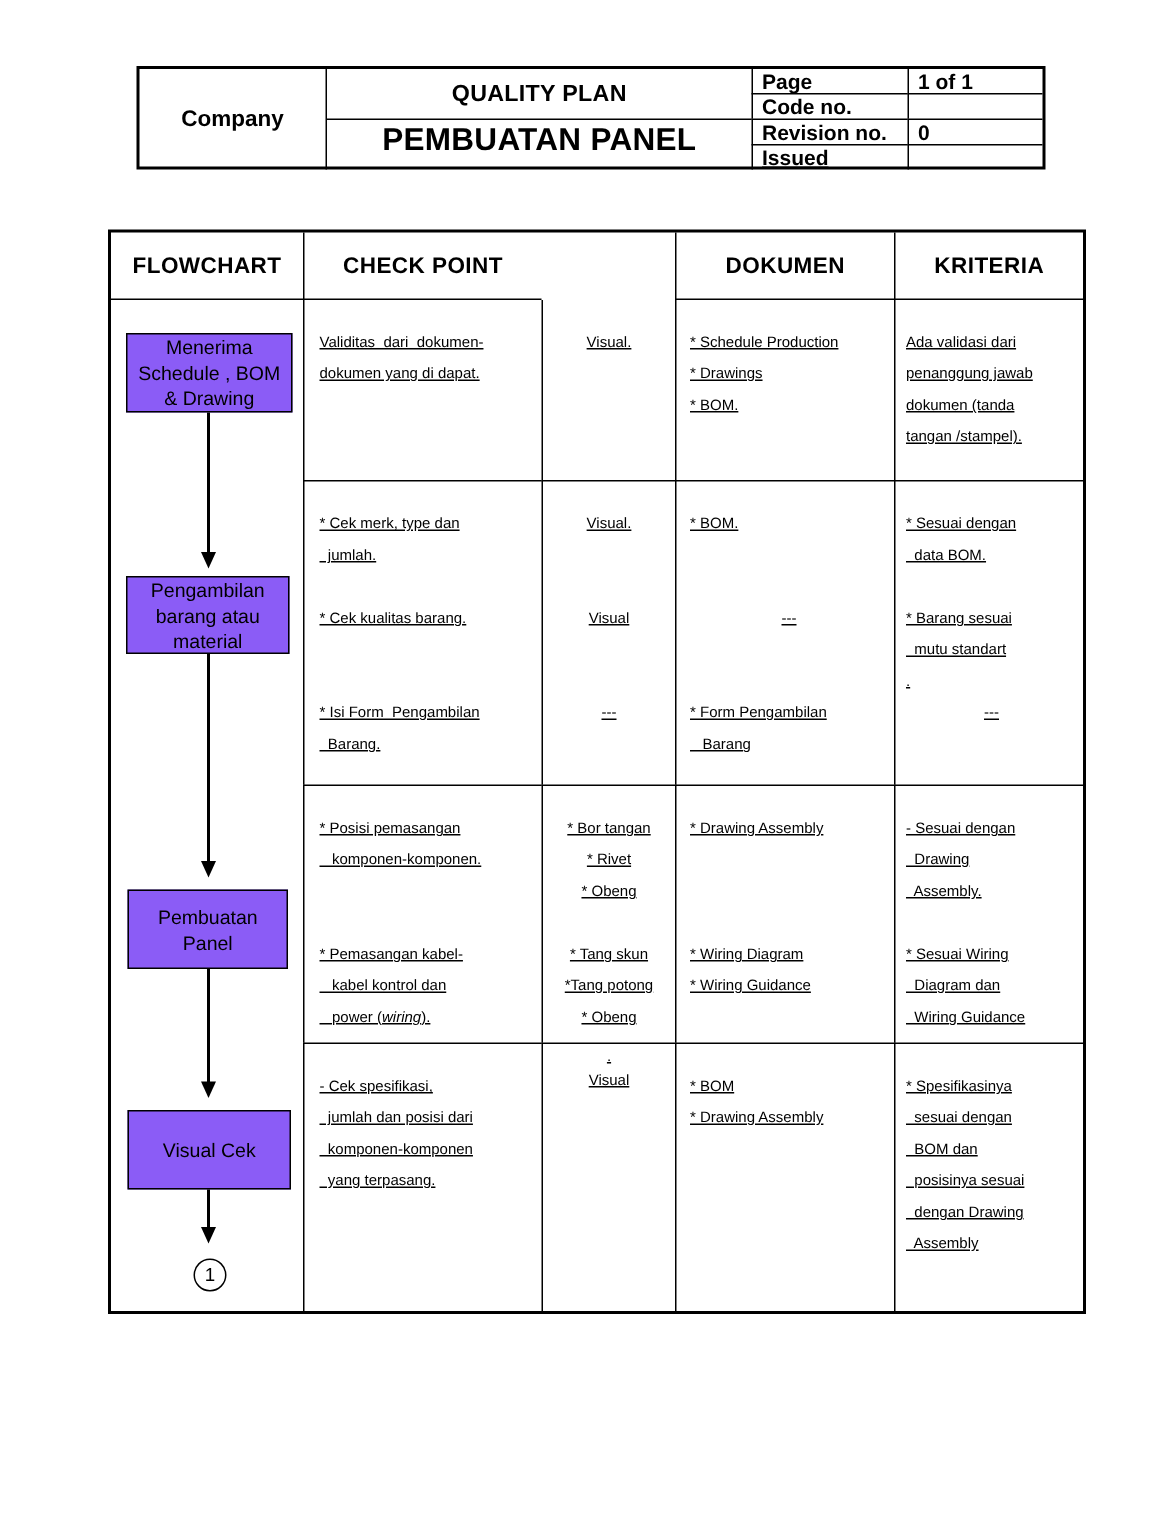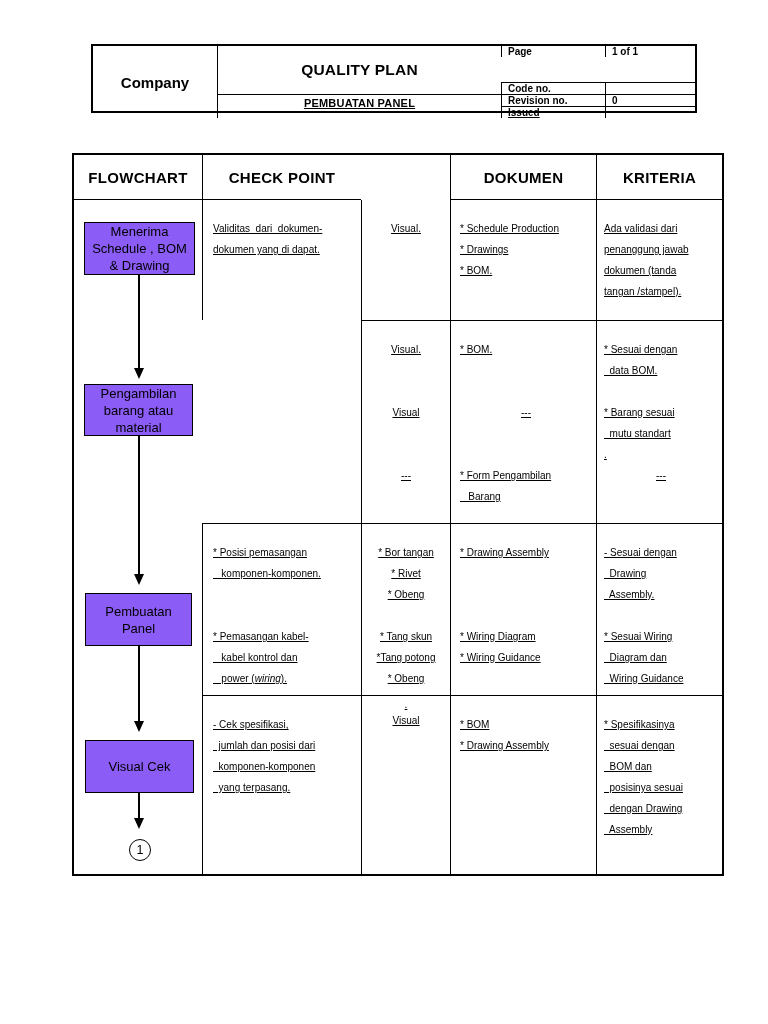--- a/index.html
+++ b/index.html
@@ -36,32 +36,32 @@
   .ht-title1 {
     grid-row: 1 / 3; grid-column: 2;
     display: flex; align-items: center; justify-content: center;
     font-size: 15.5px; letter-spacing: 0.2px;
   }
   .ht-title2 {
     grid-row: 3 / 5; grid-column: 2;
     border-top: 1.5px solid #000;
     display: flex; align-items: flex-start; justify-content: center;
     padding-top: 2px;
-    font-size: 11px; letter-spacing: 0.2px; text-decoration: underline;
+    font-size: 21px; letter-spacing: 0.2px;
   }
   .ht-label, .ht-value {
     border-left: 1.5px solid #000;
     display: flex; align-items: center;
     padding-left: 6px;
-    font-size: 10px;
+    font-size: 14px;
   }
   .ht-label { grid-column: 3; }
   .ht-value { grid-column: 4; }
   .hr1 { grid-row: 1; }
-  .hr2 { grid-row: 2; border-top: 1.5px solid #000; margin-top: 25px; }
+  .hr2 { grid-row: 2; border-top: 1.5px solid #000; }
   .hr3 { grid-row: 3; border-top: 1.5px solid #000; }
   .hr4 { grid-row: 4; border-top: 1.5px solid #000; text-decoration: underline; }
 
   
   .main-table {
     position: absolute;
     left: 72px; top: 153px;
     width: 652px; height: 723px;
     border: 2px solid #000;
     display: grid;
@@ -210,20 +210,30 @@
         <div class="line">* Schedule Production</div>
         <div class="line">* Drawings</div>
         <div class="line">* BOM.</div>
       </div>
       <div class="bcell r0 col-k" style="grid-area: 2 / 5;">
         <div class="line">Ada validasi dari</div>
         <div class="line">penanggung jawab</div>
         <div class="line">dokumen (tanda</div>
         <div class="line">tangan /stampel).</div>
       </div>
+      <div class="bcell r1 col-c rt" style="grid-area: 3 / 2;">
+        <div class="line">* Cek merk, type dan</div>
+        <div class="line">  jumlah.</div>
+        <div class="line"></div>
+        <div class="line">* Cek kualitas barang.</div>
+        <div class="line"></div>
+        <div class="line"></div>
+        <div class="line">* Isi Form  Pengambilan</div>
+        <div class="line">  Barang.</div>
+      </div>
       <div class="bcell r1 col-a rt" style="grid-area: 3 / 3;">
         <div class="line">Visual.</div>
         <div class="line"></div>
         <div class="line"></div>
         <div class="line">Visual</div>
         <div class="line"></div>
         <div class="line"></div>
         <div class="line">---</div>
       </div>
       <div class="bcell r1 col-d rt" style="grid-area: 3 / 4;">

